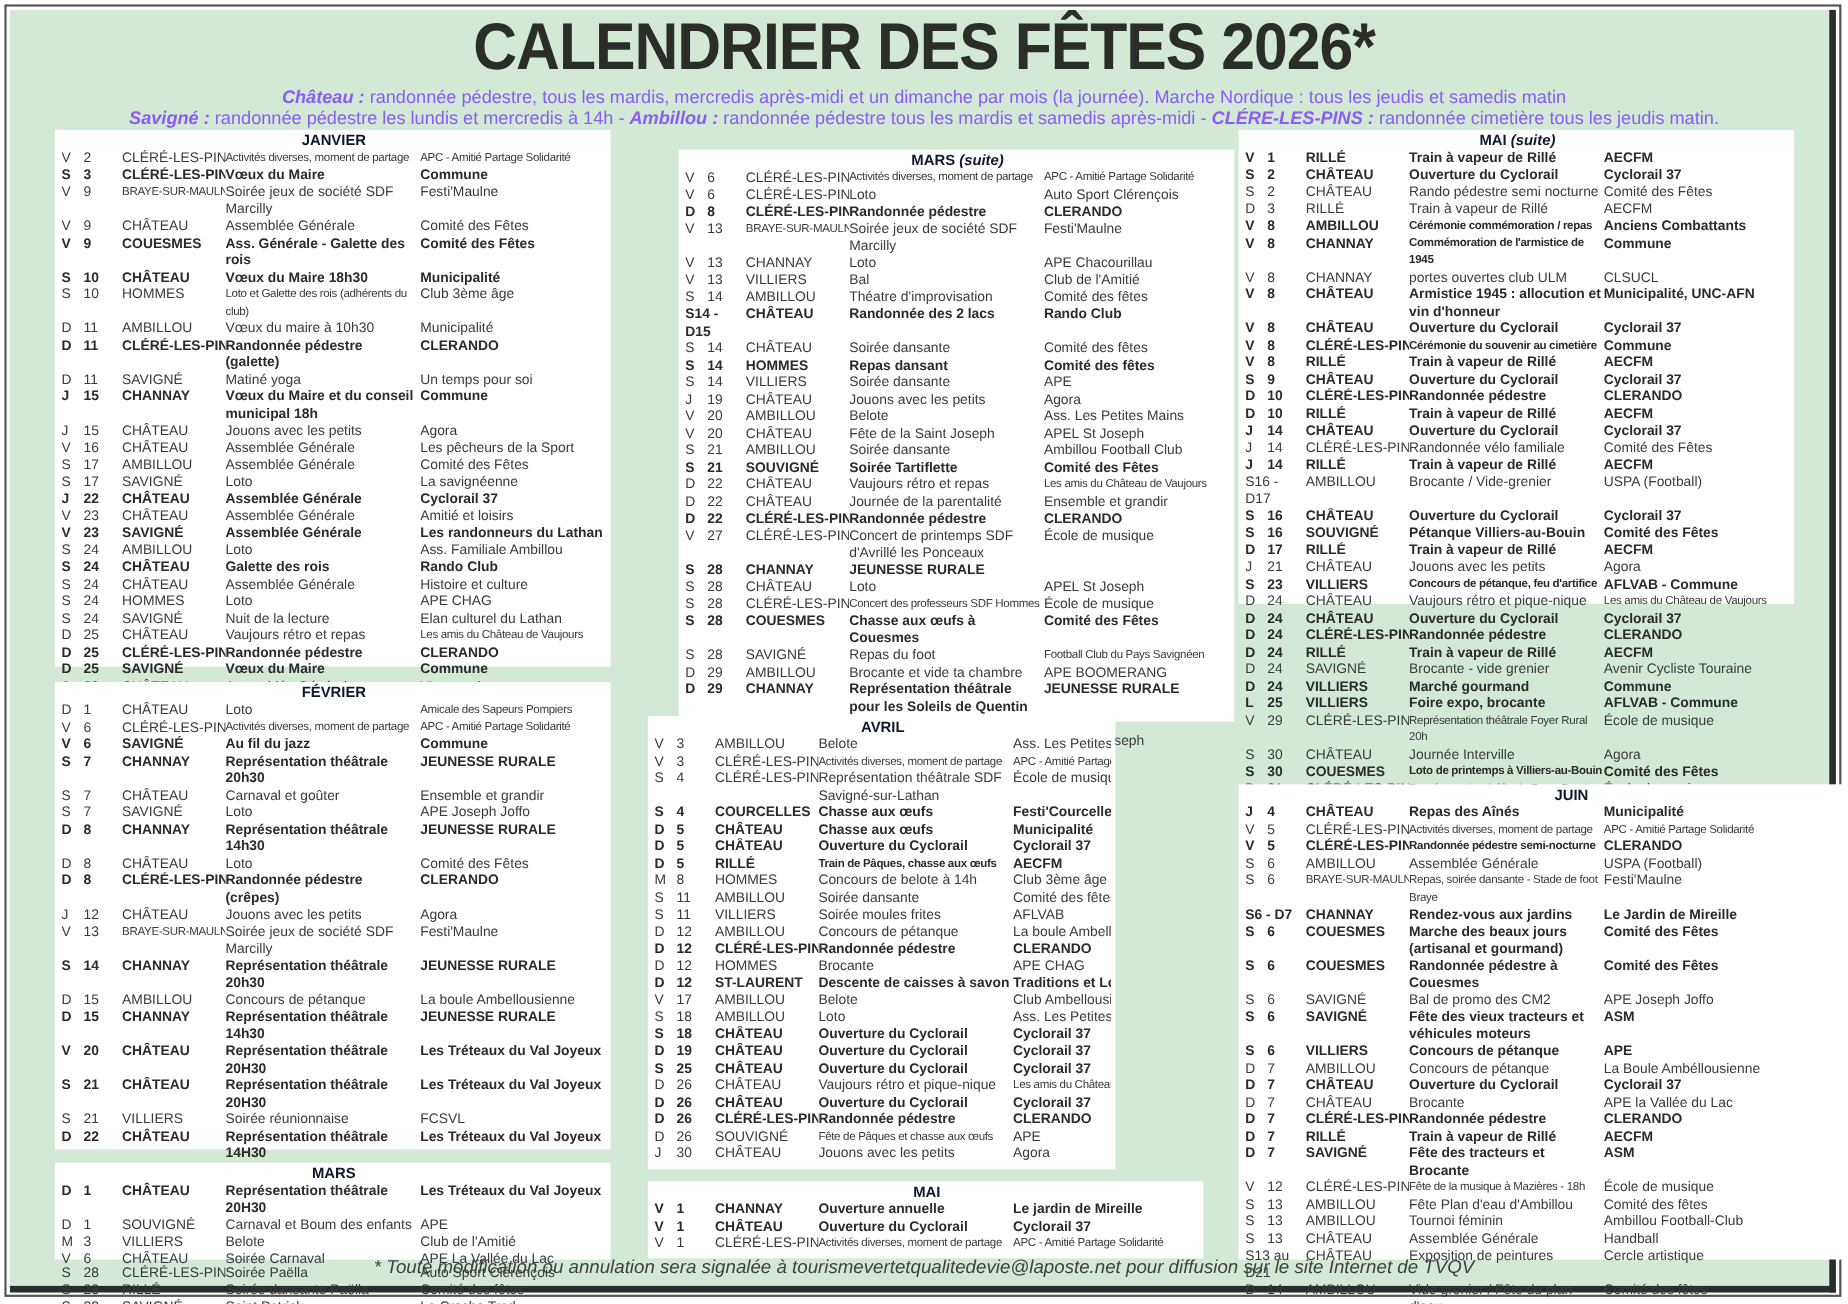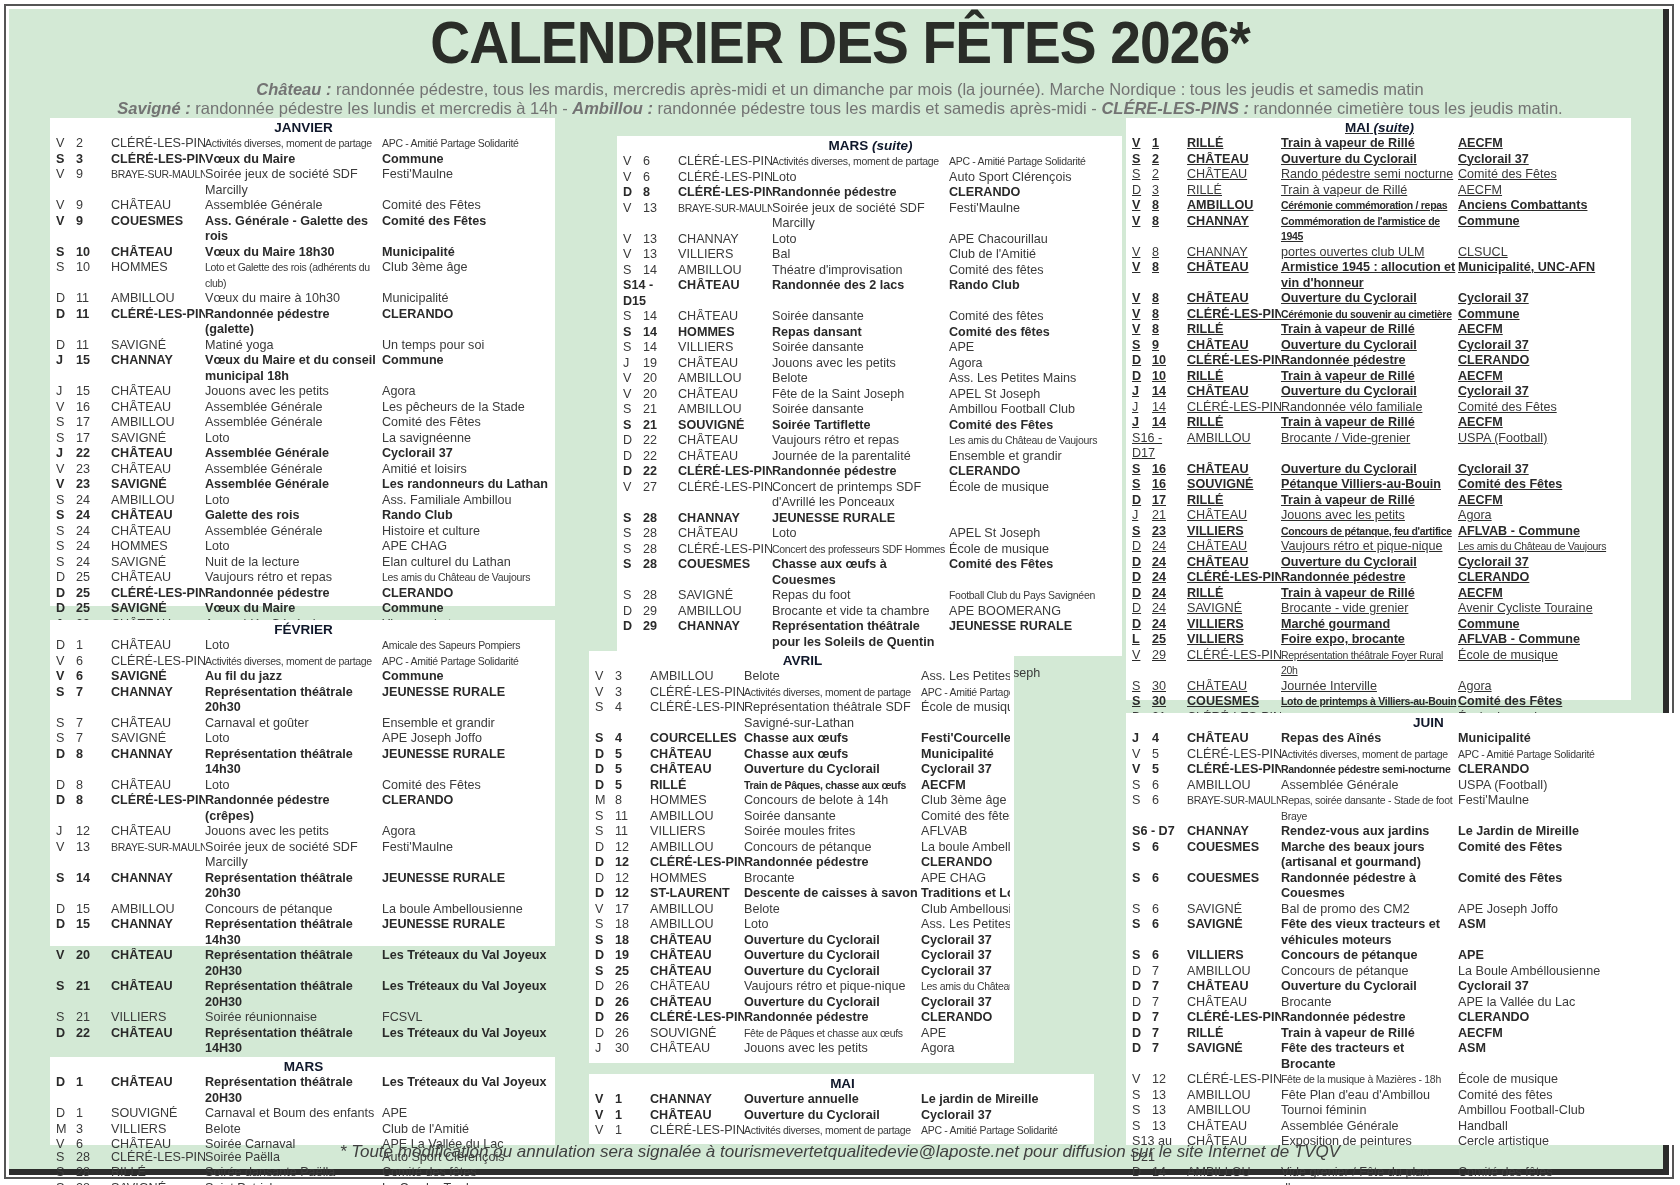--- a/index.html
+++ b/index.html
@@ -1,20 +1,20 @@
 <!DOCTYPE html>
 <html><head>
 <meta charset="utf-8">
 <style>
   html,body{margin:0;padding:0;}
   body{width:1680px;height:1185px;background:#ffffff;font-family:"Liberation Sans",sans-serif;color:#2b2b2b;overflow:hidden;}
   .frame{position:absolute;left:4px;top:4px;width:1670px;height:1175px;border:2px solid #555;box-sizing:border-box;}
   .inner{position:absolute;left:9px;top:9px;width:1660px;height:1166px;background:#d3e9d5;border-right:6px solid #2b2b2b;border-bottom:6px solid #2b2b2b;box-sizing:border-box;}
   .title{position:absolute;left:0;right:0;top:8px;text-align:center;font-family:"Liberation Sans",sans-serif;font-weight:bold;font-size:60px;letter-spacing:-1px;color:#2a2d28;transform:scaleX(0.92);}
-  .sub{position:absolute;left:0;right:0;text-align:center;font-size:16.5px;color:#737373;white-space:nowrap;}
+  .sub{position:absolute;left:0;right:0;text-align:center;font-size:16.5px;color:#8b5cf6;white-space:nowrap;}
   .sub b{font-style:italic;}
   .sub1{top:80px;} .sub2{top:99px;}
   .box{position:absolute;background:#fff;box-sizing:border-box;padding:2px 4px 4px 6px;}
   .mhead{text-align:center;font-size:13.5px;font-weight:bold;color:#0f172a;height:16px;line-height:16px;}
   .mhead i{font-weight:bold;}
   .row{display:flex;font-size:12.6px;line-height:15.5px;color:#3a3a3a;}
   .row.b{font-weight:bold;color:#2a2a2a;}
   .c-day{width:20px;flex:none;}
   .c-date{width:35px;flex:none;}
   .c-town{width:94px;flex:none;white-space:nowrap;overflow:hidden;}
@@ -119,21 +119,21 @@
         <span class="c-date">15</span>
         <span class="c-town">CHÂTEAU</span>
         <span class="c-ev">Jouons avec les petits</span>
         <span class="c-org">Agora</span>
       </div>
       <div class="row">
         <span class="c-day">V</span>
         <span class="c-date">16</span>
         <span class="c-town">CHÂTEAU</span>
         <span class="c-ev">Assemblée Générale</span>
-        <span class="c-org">Les pêcheurs de la Stade</span>
+        <span class="c-org">Les pêcheurs de la Sport</span>
       </div>
       <div class="row">
         <span class="c-day">S</span>
         <span class="c-date">17</span>
         <span class="c-town">AMBILLOU</span>
         <span class="c-ev">Assemblée Générale</span>
         <span class="c-org">Comité des Fêtes</span>
       </div>
       <div class="row">
         <span class="c-day">S</span>
@@ -234,21 +234,21 @@
         <span class="c-org">CLERANDO</span>
       </div>
       <div class="row">
         <span class="c-day">S</span>
         <span class="c-date">31</span>
         <span class="c-town">AMBILLOU</span>
         <span class="c-ev">Loto</span>
         <span class="c-org">Les Shakapink's</span>
       </div>
     </div>
-    <div class="box" style="left: 50px; top: 620px; width: 505px; height: 326px;">
+    <div class="box" style="left: 50px; top: 620px; width: 505px; height: 425px;">
       <div class="mhead"><span>FÉVRIER</span></div>
       <div class="row">
         <span class="c-day">D</span>
         <span class="c-date">1</span>
         <span class="c-town">CHÂTEAU</span>
         <span class="c-ev">Loto</span>
         <span class="c-org sm">Amicale des Sapeurs Pompiers</span>
       </div>
       <div class="row">
         <span class="c-day">V</span>
@@ -842,21 +842,21 @@
         <span class="c-org">Cyclorail 37</span>
       </div>
       <div class="row">
         <span class="c-day">V</span>
         <span class="c-date">1</span>
         <span class="c-town">CLÉRÉ-LES-PINS</span>
         <span class="c-ev sm">Activités diverses, moment de partage</span>
         <span class="c-org sm">APC - Amitié Partage Solidarité</span>
       </div>
     </div>
-    <div class="box" style="left: 1126px; top: 118px; width: 505px; height: 582px; text-decoration: underline;">
+    <div class="box" style="left: 1126px; top: 118px; width: 505px; height: 431px;">
       <div class="mhead"><span>MAI</span><i> (suite)</i></div>
       <div class="row b">
         <span class="c-day">V</span>
         <span class="c-date">1</span>
         <span class="c-town">RILLÉ</span>
         <span class="c-ev">Train à vapeur de Rillé</span>
         <span class="c-org">AECFM</span>
       </div>
       <div class="row b">
         <span class="c-day">S</span>

